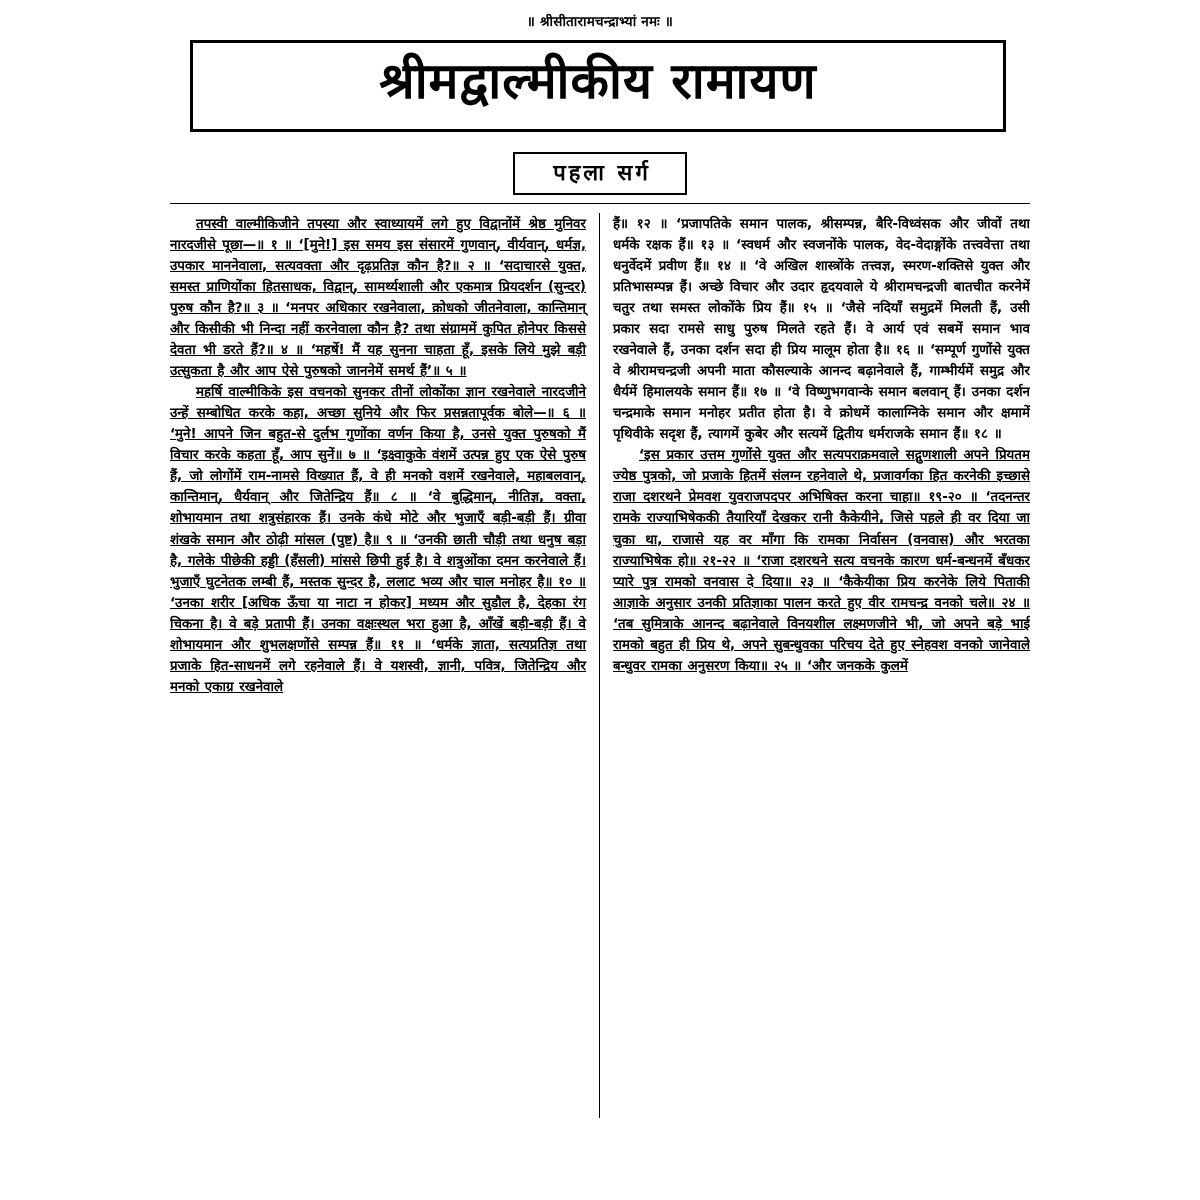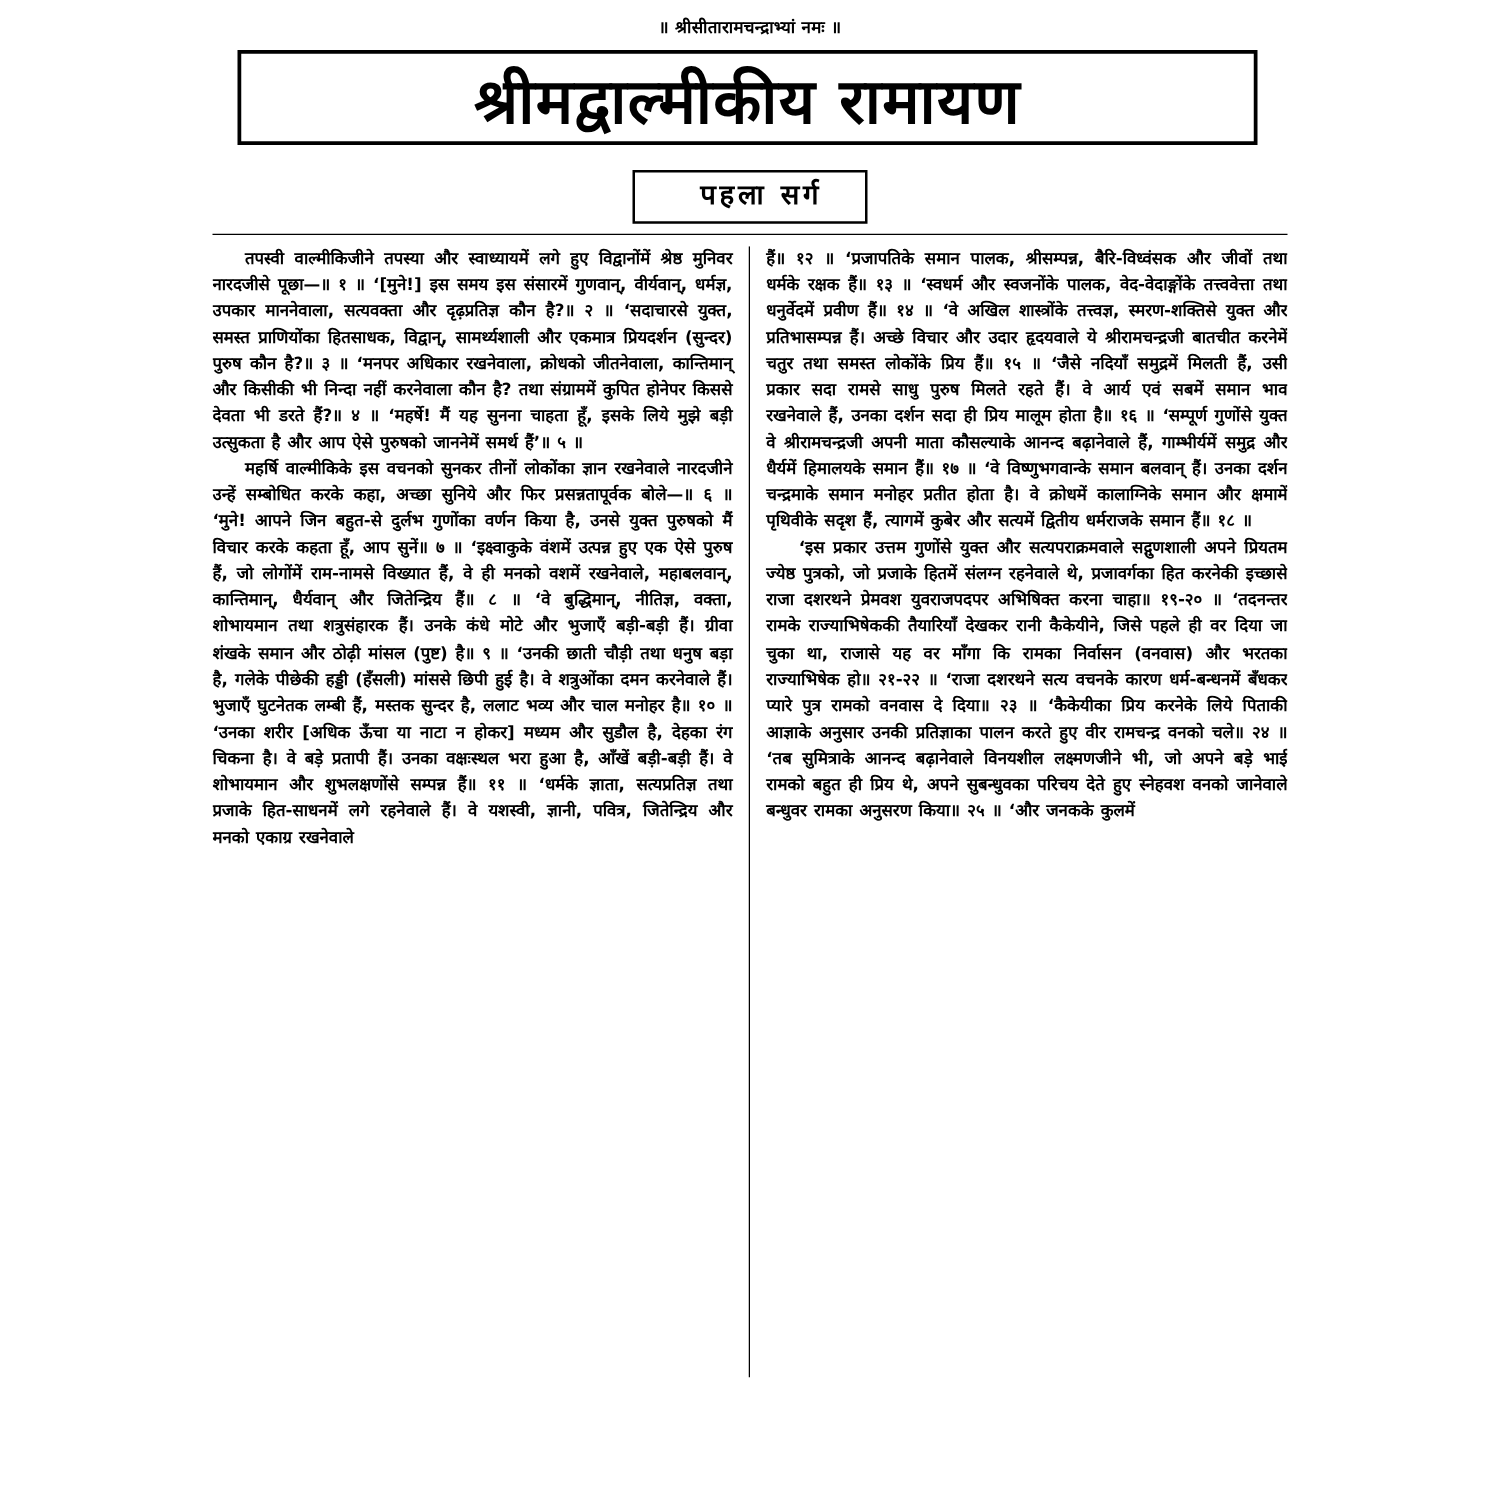--- a/index.html
+++ b/index.html
@@ -24,21 +24,21 @@
   .invocation {
     text-align: center;
     font-size: 13.5px;
     font-weight: 700;
     letter-spacing: 0.2px;
     margin: 4px 0 10px 0;
     font-family: "DejaVu Sans", sans-serif;
   }
   .title-box {
     border: 3px solid #000;
-    padding: 10px 8px 2px 8px;
+    padding: 10px 8px 18px 8px;
     margin: 0 24px 0 20px;
     text-align: center;
   }
   .main-title {
     font-size: 50px;
     font-weight: 700;
     letter-spacing: 1px;
     line-height: 1.15;
     font-family: "DejaVu Sans", sans-serif;
   }
@@ -59,21 +59,21 @@
   .sarga-wrap {
     text-align: center;
     margin-top: 20px;
   }
   .sarga {
     display: inline-block;
     font-size: 22px;
     font-weight: 700;
     letter-spacing: 3px;
     border: 2.5px solid #000;
-    padding: 6px 34px 8px 52px;
+    padding: 6px 34px 8px 38px;
     line-height: 1.15;
   }
   .subtitle {
     text-align: center;
     font-size: 16.5px;
     font-weight: 700;
     margin-top: 14px;
     letter-spacing: 0.3px;
     line-height: 1.3;
   }
@@ -104,20 +104,21 @@
     border-right: 1.2px solid #000;
   }
   .col.right {
     padding-left: 13px;
   }
   .col p {
     margin: 0;
   }
   .col p.indent {
     text-indent: 26px;
+    text-decoration: underline;
   }
 </style>
 </head>
 <body>
 
 <div class="page">
 
   <div class="invocation">॥ श्रीसीतारामचन्द्राभ्यां नमः ॥</div>
 
   <div class="title-box">

